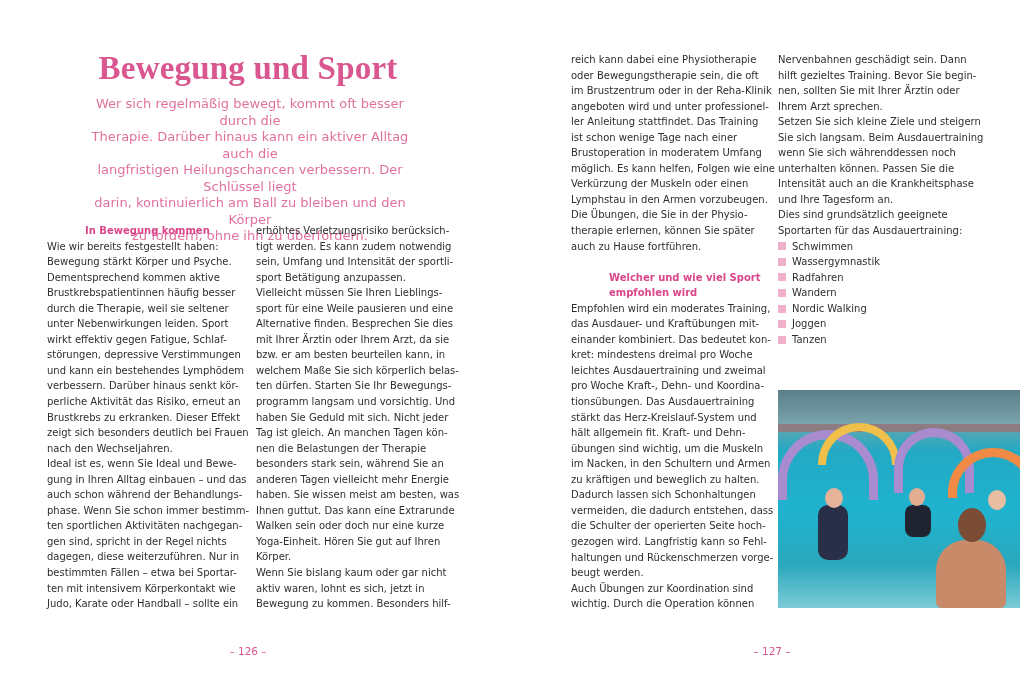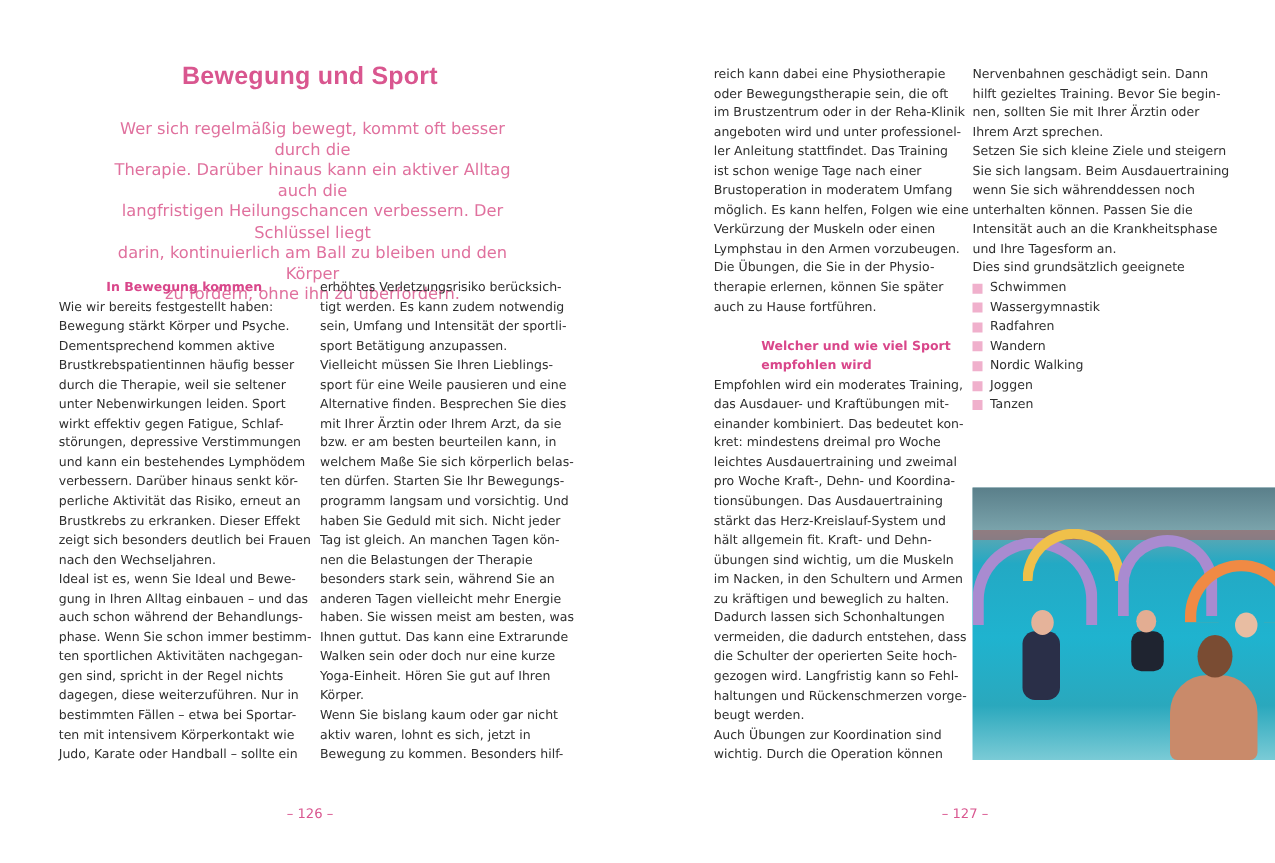--- a/index.html
+++ b/index.html
@@ -1,22 +1,22 @@
 <!DOCTYPE html>
 <html><head>
   <meta charset="utf-8">
   <style>
     * { box-sizing: border-box; margin: 0; padding: 0; }
     html, body { width: 1020px; height: 690px; overflow: hidden; background: #ffffff; }
     body { position: relative; font-family: "DejaVu Sans", "Liberation Sans", sans-serif; color: #2b2b2b; }
     .spread { position: absolute; left: 0; top: 0; width: 1020px; height: 690px; background: #fff; }
     .title {
       position: absolute; left: 48px; top: 50px; width: 400px; text-align: center;
-      font-size: 20px; font-weight: bold; color: #d9568f; letter-spacing: 0.2px;
-      font-family: Liberation Sans, sans-serif;
+      font-size: 33px; font-weight: bold; color: #d9568f; letter-spacing: 0.2px;
+      font-family: Liberation Serif, serif;
     }
     .intro {
       position: absolute; left: 88px; top: 96px; width: 324px; text-align: center;
       font-size: 13px; line-height: 16.5px; color: #e0719e;
     }
     .col {
       position: absolute; font-size: 10px; line-height: 15.55px; color: #2e2e2e;
       white-space: nowrap;
     }
     .col .line { display: block; height: 15.55px; }
@@ -157,20 +157,21 @@
     <span class="line">hilft gezieltes Training. Bevor Sie begin-</span>
     <span class="line">nen, sollten Sie mit Ihrer Ärztin oder</span>
     <span class="line">Ihrem Arzt sprechen.</span>
     <span class="line">Setzen Sie sich kleine Ziele und steigern</span>
     <span class="line">Sie sich langsam. Beim Ausdauertraining</span>
     <span class="line">wenn Sie sich währenddessen noch</span>
     <span class="line">unterhalten können. Passen Sie die</span>
     <span class="line">Intensität auch an die Krankheitsphase</span>
     <span class="line">und Ihre Tagesform an.</span>
     <span class="line">Dies sind grundsätzlich geeignete</span>
+    <span class="line">Sportarten für das Ausdauertraining:</span>
     <ul class="bullet-list">
       <li>
           <span class="sq"></span>
           <span>Schwimmen</span>
         </li>
       <li>
           <span class="sq"></span>
           <span>Wassergymnastik</span>
         </li>
       <li>

